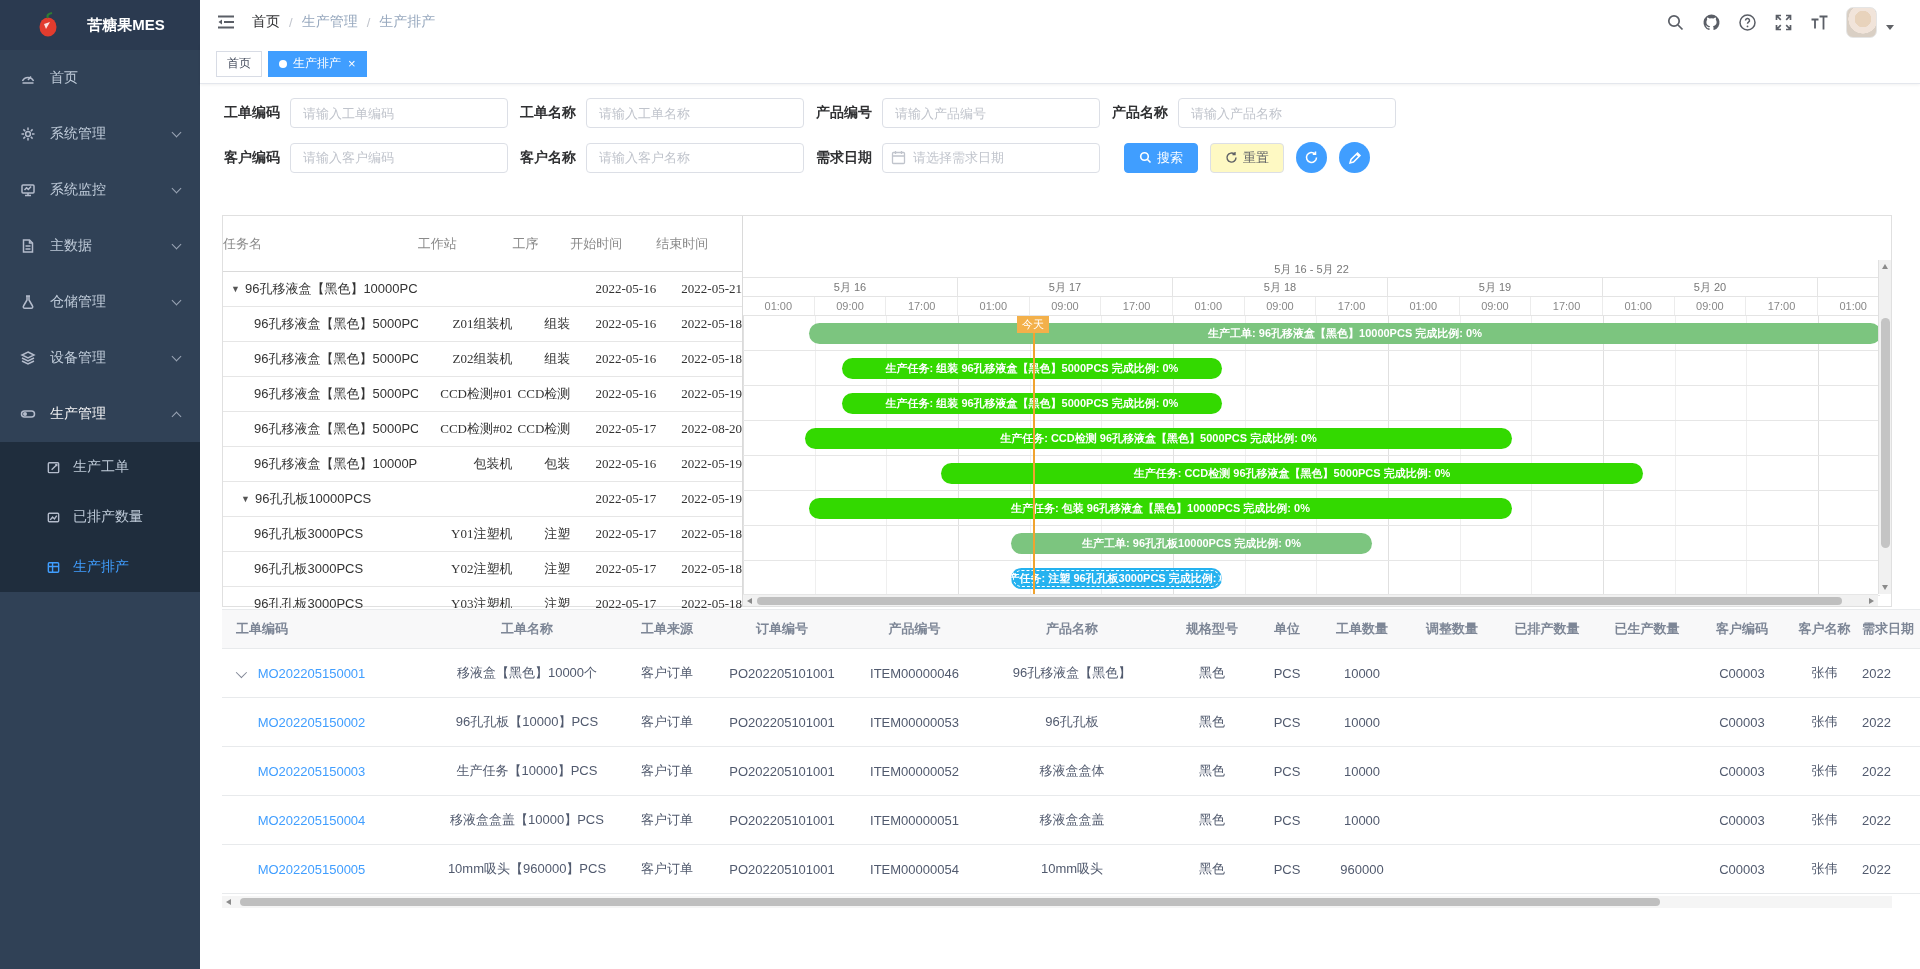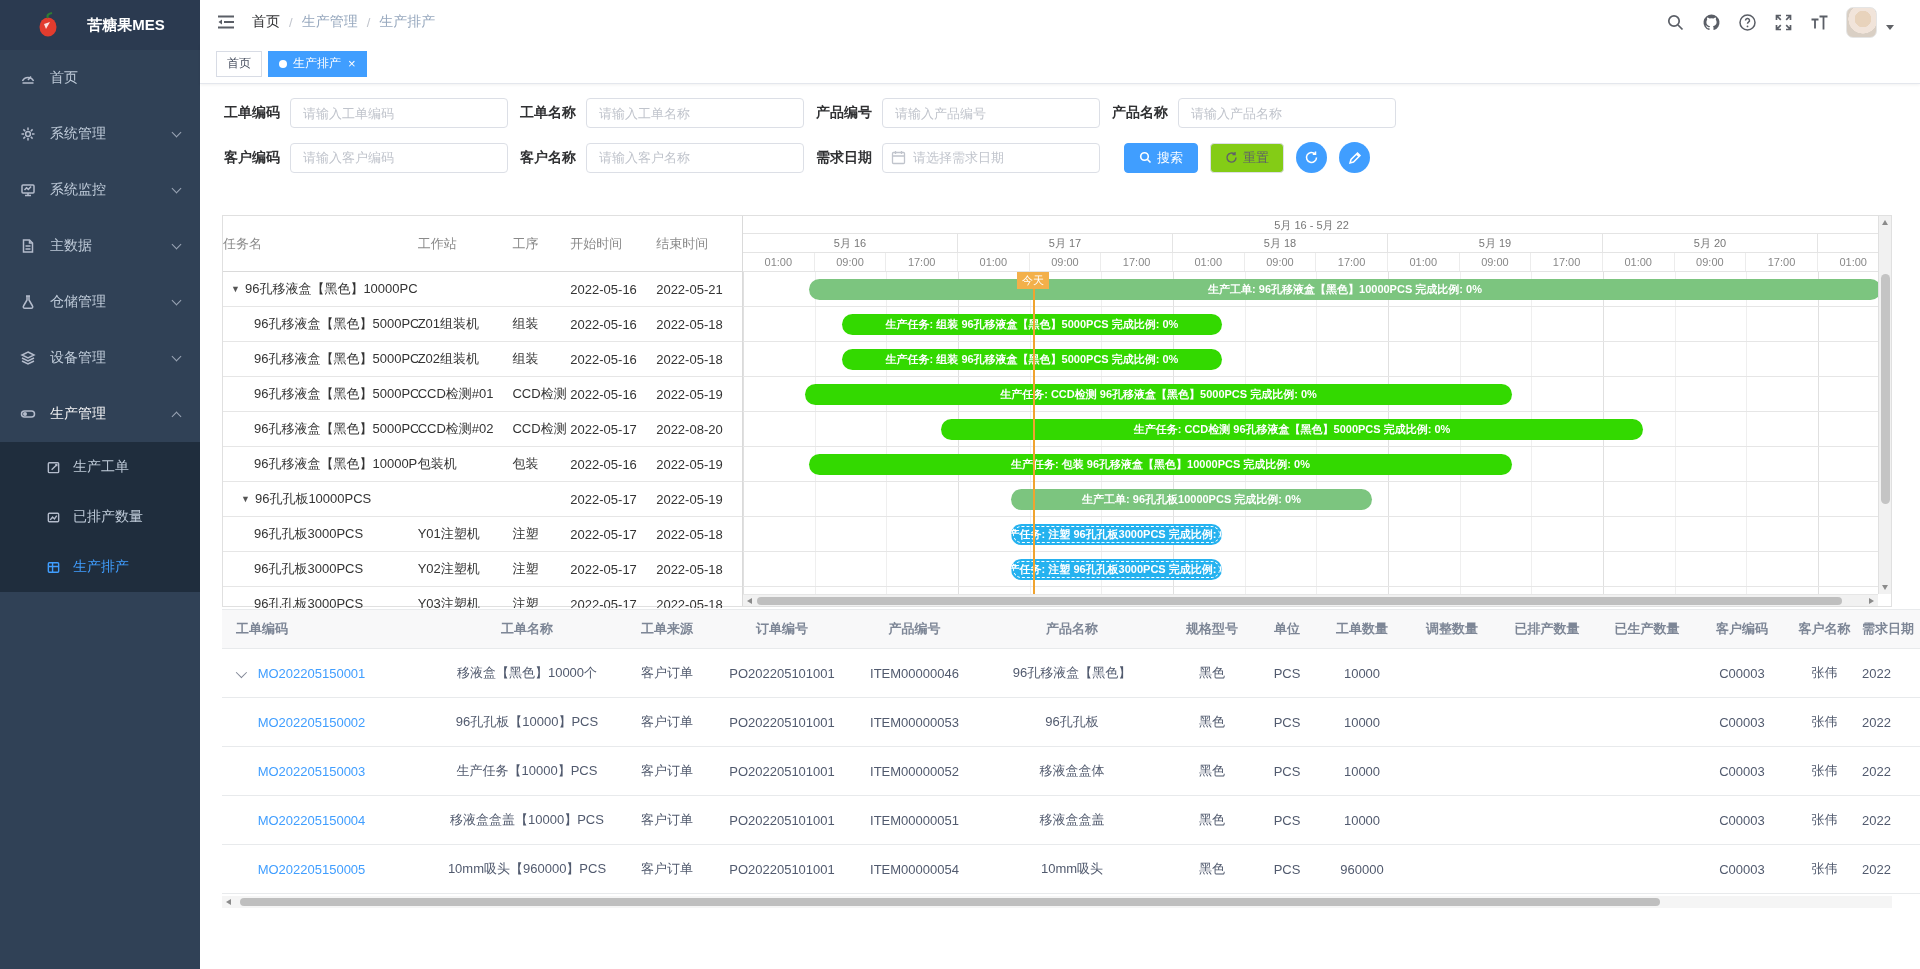--- a/index.html
+++ b/index.html
@@ -52,37 +52,37 @@
   .f-row.r1 { margin-bottom:14px; }
   .f-row.r2 { margin-bottom:42px; }
   .f-field { width:296px; display:flex; align-items:center; flex:none; }
   .f-label { width:68px; text-align:right; font-size:14px; font-weight:bold; color:#303133; padding-right:10px; flex:none; }
   .f-input { width:218px; height:30px; border:1px solid #dcdfe6; border-radius:4px; padding:0 12px; font-size:13px; color:#606266; outline:none; font-family:inherit; }
   .f-input::placeholder { color:#c0c4cc; }
   .f-input.with-ic { padding-left:30px; }
   .date-wrap { position:relative; }
   .cal-ic { position:absolute; left:9px; top:7px; width:15px; height:15px; color:#c0c4cc; }
   .btns { display:flex; align-items:center; gap:12px; margin-left:14px; }
-  .btn { height:30px; border-radius:4px; display:flex; align-items:center; gap:5px; padding:0 14px; font-size:13px; cursor:pointer; border:1px solid #dcdfe6; background:#84cc16; color:#606266; }
+  .btn { height:30px; border-radius:4px; display:flex; align-items:center; gap:5px; padding:0 14px; font-size:13px; cursor:pointer; border:1px solid #dcdfe6; background:#fef9c3; color:#606266; }
   .btn.primary { background:#409eff; border-color:#409eff; color:#fff; }
   .btn-ic { width:13px; height:13px; }
   .roundbtn { width:31px; height:31px; border-radius:50%; background:#409eff; color:#fff; display:flex; align-items:center; justify-content:center; font-size:14px; cursor:pointer; border:none; }
 
   
   .gantt { width:1670px; height:392px; border:1px solid #e0e0e0; display:flex; position:relative; background:#fff; }
   .g-left { width:520px; flex:none; border-right:1px solid #dadada; }
   .g-lhead { height:56px; display:flex; align-items:center; border-bottom:1px solid #dadada; color:#8a8a8a; font-size:13px; }
   .g-lhead span { }
   .gc-task { width:195px; } .gc-station { width:95px; } .gc-process { width:58px; } .gc-date { width:86px; }
   .g-lrows { height:336px; overflow:hidden; }
   .g-lrow { height:35px; display:flex; align-items:center; border-bottom:1px solid #e6e6e6; font-size:13px; color:#333; cursor:pointer; }
   .g-lrow .gc-task { display:flex; align-items:center; overflow:hidden; white-space:nowrap; }
   .g-lrow .tri { color:#555; font-size:9px; margin-right:5px; flex:none; }
-  .g-lrow .gc-station, .g-lrow .gc-process, .g-lrow .gc-date { text-align:left; white-space:nowrap; overflow:hidden; }
-  .g-right { flex:1; position:relative; overflow:hidden; }
+  .g-lrow .gc-station, .g-lrow .gc-process, .g-lrow .gc-date { text-align:right; white-space:nowrap; overflow:hidden;font-family:Liberation Serif, serif; }
+  .g-right { flex:1; position:relative; overflow:hidden;margin-top:44px; }
   .g-plot { width:1137px; }
   .g-rangerow { height:18px; line-height:18px; text-align:center; font-size:11px; color:#777; border-bottom:1px solid #e4e4e4; }
   .g-days { height:19px; display:flex; border-bottom:1px solid #e4e4e4; width:1137px; }
   .g-day { width:215px; flex:none; text-align:center; line-height:18px; font-size:11px; color:#777; border-right:1px solid #e4e4e4; }
   .g-hours { height:19px; display:flex; border-bottom:1px solid #e4e4e4; width:1200px; }
   .g-hour { width:71.67px; flex:none; text-align:center; line-height:18px; font-size:11px; color:#888; border-right:1px solid #ececec; }
   .g-body { position:relative; height:324px; width:1137px; overflow:hidden;
     background-image:repeating-linear-gradient(90deg,#e0e0e0 0 1px,transparent 1px 215px),
                      repeating-linear-gradient(90deg,#efefef 0 1px,transparent 1px 71.67px); }
   .g-brow { height:35px; border-bottom:1px solid #e6e6e6; position:relative; }

